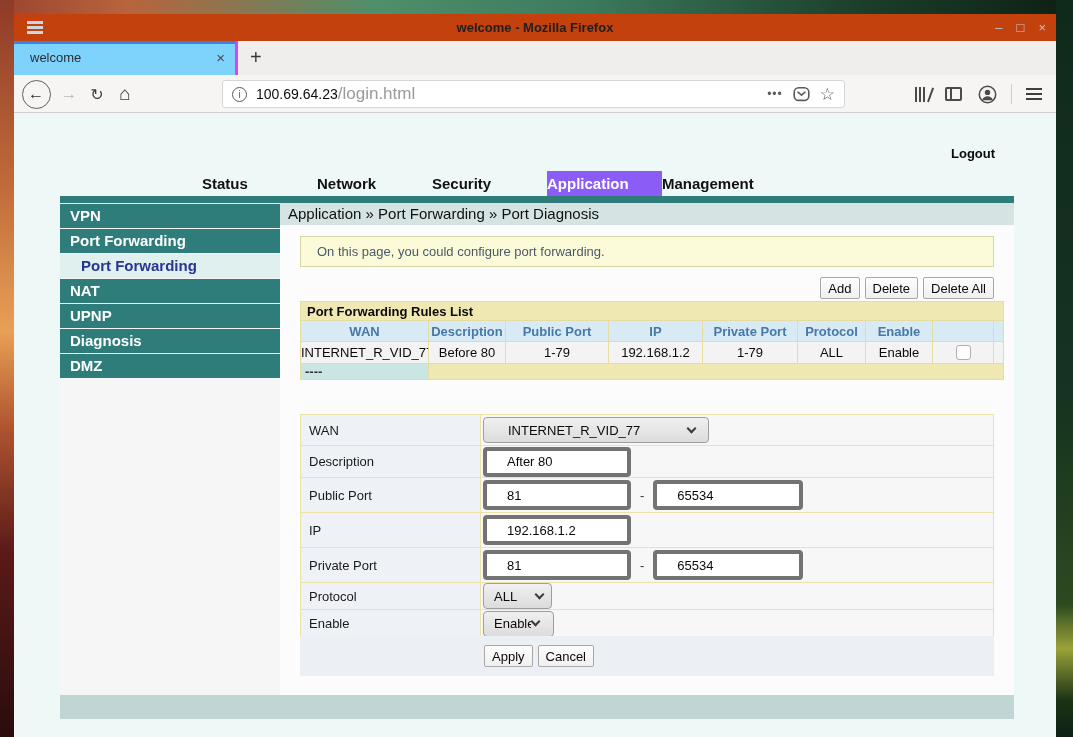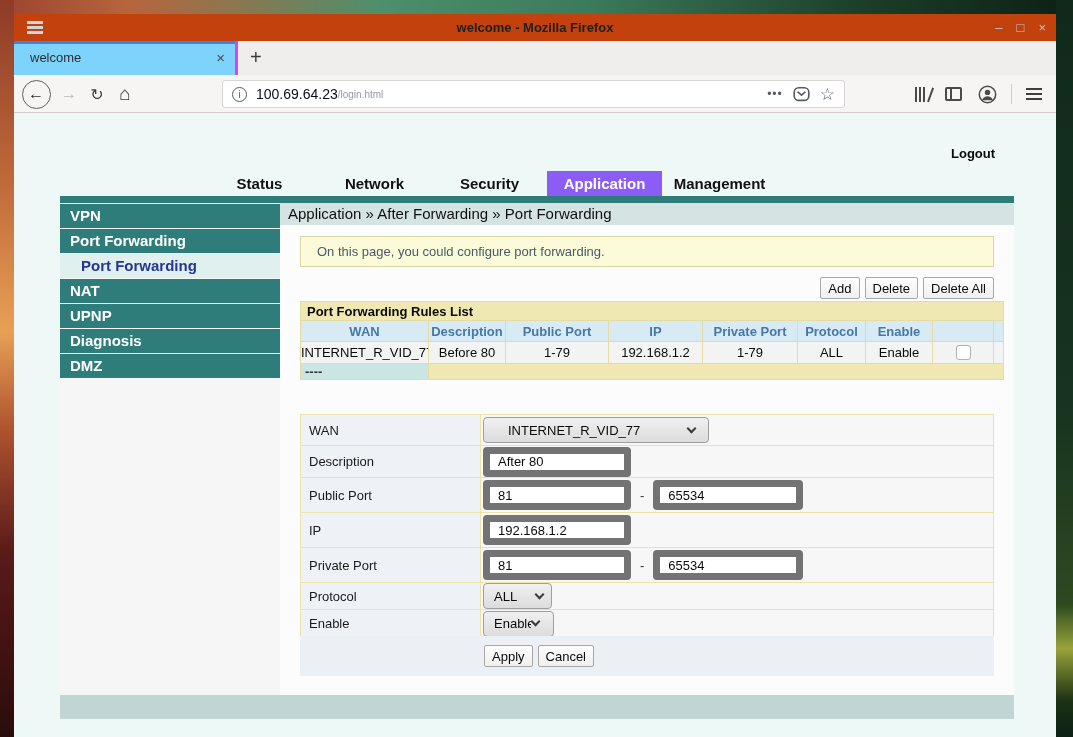--- a/index.html
+++ b/index.html
@@ -40,42 +40,42 @@
   .back .circ { width:29px; height:29px; border:1px solid #5f5f5f; border-radius:50%; background:#f6f5f3;
     display:flex; align-items:center; justify-content:center; font-size:16px; color:#2e2e2e; }
   .fwd { left:42px; width:26px; font-size:16px; color:#b8b8b8; }
   .reload { left:70px; width:26px; font-size:16px; color:#3e3e3e; }
   .home { left:98px; width:26px; font-size:19px; color:#3e3e3e; }
   .urlbar { position:absolute; left:208px; top:5px; width:623px; height:28px; background:#ffffff;
     border:1px solid #d8d6d3; border-radius:3px; display:flex; align-items:center; }
   .info-ic { margin-left:9px; width:15px; height:15px; border:1px solid #5a5a5a; border-radius:50%;
     font-size:10px; color:#5a5a5a; display:flex; align-items:center; justify-content:center; flex:0 0 auto; }
   .url-host { margin-left:9px; font-size:14px; color:#0c0c0c; }
-  .url-path { font-size:10px; color:#9a9a9a; }
+  .url-path { font-size:17px; color:#9a9a9a; }
   .url-right { margin-left:auto; display:flex; align-items:center; gap:10px; padding-right:9px; }
   .dots { font-size:12px; color:#5a5a5a; letter-spacing:1px; }
   .star { font-size:17px; color:#5a5a5a; }
   .right-ics { position:absolute; right:0; top:0; height:38px; display:flex; align-items:center; }
   .lib { display:flex; align-items:flex-end; gap:2px; height:15px; margin-right:16px; }
   .lib i { display:block; width:2px; height:15px; background:#4a4a4a; }
   .lib i.sl { transform:rotate(20deg); transform-origin:bottom; }
   .sbx { width:17px; height:14px; border:2px solid #4a4a4a; border-radius:2px; position:relative; margin-right:16px; }
   .sbx:before { content:""; position:absolute; left:3px; top:0; bottom:0; width:2px; background:#4a4a4a; }
   .acct { margin-right:14px; display:flex; }
   .vsep { width:1px; height:20px; background:#d0cecc; margin-right:14px; }
   .ham { width:16px; display:flex; flex-direction:column; gap:3px; margin-right:14px; }
   .ham span { height:2px; background:#3e3e3e; }
 
   
   .viewport { position:relative; height:624px; background:#eef8f6; overflow:hidden; }
 
   .logout { position:absolute; left:937px; top:33px; font-weight:bold; font-size:13px; color:#0a0a0a; cursor:pointer; }
 
   .topnav { position:absolute; left:188px; top:58px; display:flex; }
-  .topnav .nav-item { width:115px; height:25px; line-height:25px; text-align:center;
+  .topnav .nav-item { width:115px; height:25px; line-height:25px; text-align:left;
     font-weight:bold; font-size:15px; color:#111; cursor:pointer; }
   .topnav .nav-item.active { background:#8b5cf6; color:#ffffff; }
   .tealbar { position:absolute; left:46px; top:83px; width:954px; height:7px; background:#2e7d7b; }
 
   .side-bg { position:absolute; left:46px; top:90px; width:220px; height:492px; background:#f6f6f6; }
   .sidebar { position:absolute; left:46px; top:91px; width:220px; }
   .side-item { height:24px; line-height:24px; margin-bottom:1px; background:#2e7d7b; color:#ffffff;
     font-weight:bold; font-size:15px; padding-left:10px; cursor:pointer; }
   .side-item.sub { background:#dff0ee; color:#283593; padding-left:21px; }
 
@@ -102,22 +102,22 @@
   .c0{width:127px}.c1{width:76px}.c2{width:102px}.c3{width:93px}.c4{width:94px}.c5{width:67px}.c6{width:66px}.c7{width:60px}.c8{width:9px}
   .cbx { width:15px; height:15px; background:#fdfdfd; border:1px solid #b0b0b0; border-radius:3px; margin:0 auto; cursor:pointer; }
 
   .form { position:absolute; left:20px; top:189px; width:694px; border:1px solid #ede2a8; background:#f7f7f7; }
   .frow { display:flex; border-bottom:1px solid #ede2a8; }
   .frow:last-child { border-bottom:none; }
   .flabel { width:180px; background:#eef1f6; border-right:1px solid #ede2a8; font-size:13px; color:#1a1a1a;
     padding-left:8px; display:flex; align-items:center; flex:0 0 auto; }
   .fval { flex:1; background:#f7f7f7; display:flex; align-items:center; padding-left:2px; }
   .h31{height:31px}.h32{height:32px}.h35{height:35px}.h27{height:27px}
-  .tinput { height:30px; border:7px solid #737373; border-radius:4px; background:#ffffff; font-size:13px;
-    color:#0a0a0a; padding:0 8px; font-family:"Liberation Sans",sans-serif; }
+  .tinput { height:30px; border:4px solid #737373; border-radius:4px; background:#ffffff; font-size:13px;
+    color:#0a0a0a; padding:0 20px; font-family:"Liberation Sans",sans-serif; }
   .w148{width:148px}.w150{width:150px}
   .dash { margin:0 9px; font-size:13px; color:#333; }
   .gsel { height:26px; background:linear-gradient(#f0f0f0,#dcdcdc); border:1px solid #9e9e9e; border-radius:4px;
     display:flex; align-items:center; font-size:13px; color:#0a0a0a; cursor:pointer; overflow:hidden; }
   .gsel .txt { overflow:hidden; white-space:nowrap; }
   .chev { width:7px; height:7px; border-right:2px solid #3a3a3a; border-bottom:2px solid #3a3a3a;
     transform:rotate(45deg); margin-top:-4px; flex:0 0 auto; }
   .sel-wan { width:226px; padding:0 13px 0 24px; } .sel-wan .txt { flex:1; }
   .sel-sm { width:69px; padding:0 8px 0 10px; justify-content:space-between; }
   .sel-en { width:71px; padding:0 8px 0 10px; } .sel-en .txt { max-width:37px; } .sel-en .chev { margin-left:1px; }
@@ -231,21 +231,21 @@
       <div class="sidebar">
         <div class="side-item">VPN</div>
         <div class="side-item">Port Forwarding</div>
         <div class="side-item sub">Port Forwarding</div>
         <div class="side-item">NAT</div>
         <div class="side-item">UPNP</div>
         <div class="side-item">Diagnosis</div>
         <div class="side-item">DMZ</div>
       </div>
 
-      <div class="crumbbar">Application » After Forwarding » Port Forwarding</div>
+      <div class="crumbbar">Application » Port Forwarding » Port Diagnosis</div>
 
       <div class="content">
 
         <div class="infobox">On this page, you could configure port forwarding.</div>
 
         <div class="btnrow">
           <button class="pbtn">Add</button>
           <button class="pbtn">Delete</button>
           <button class="pbtn">Delete All</button>
         </div>

